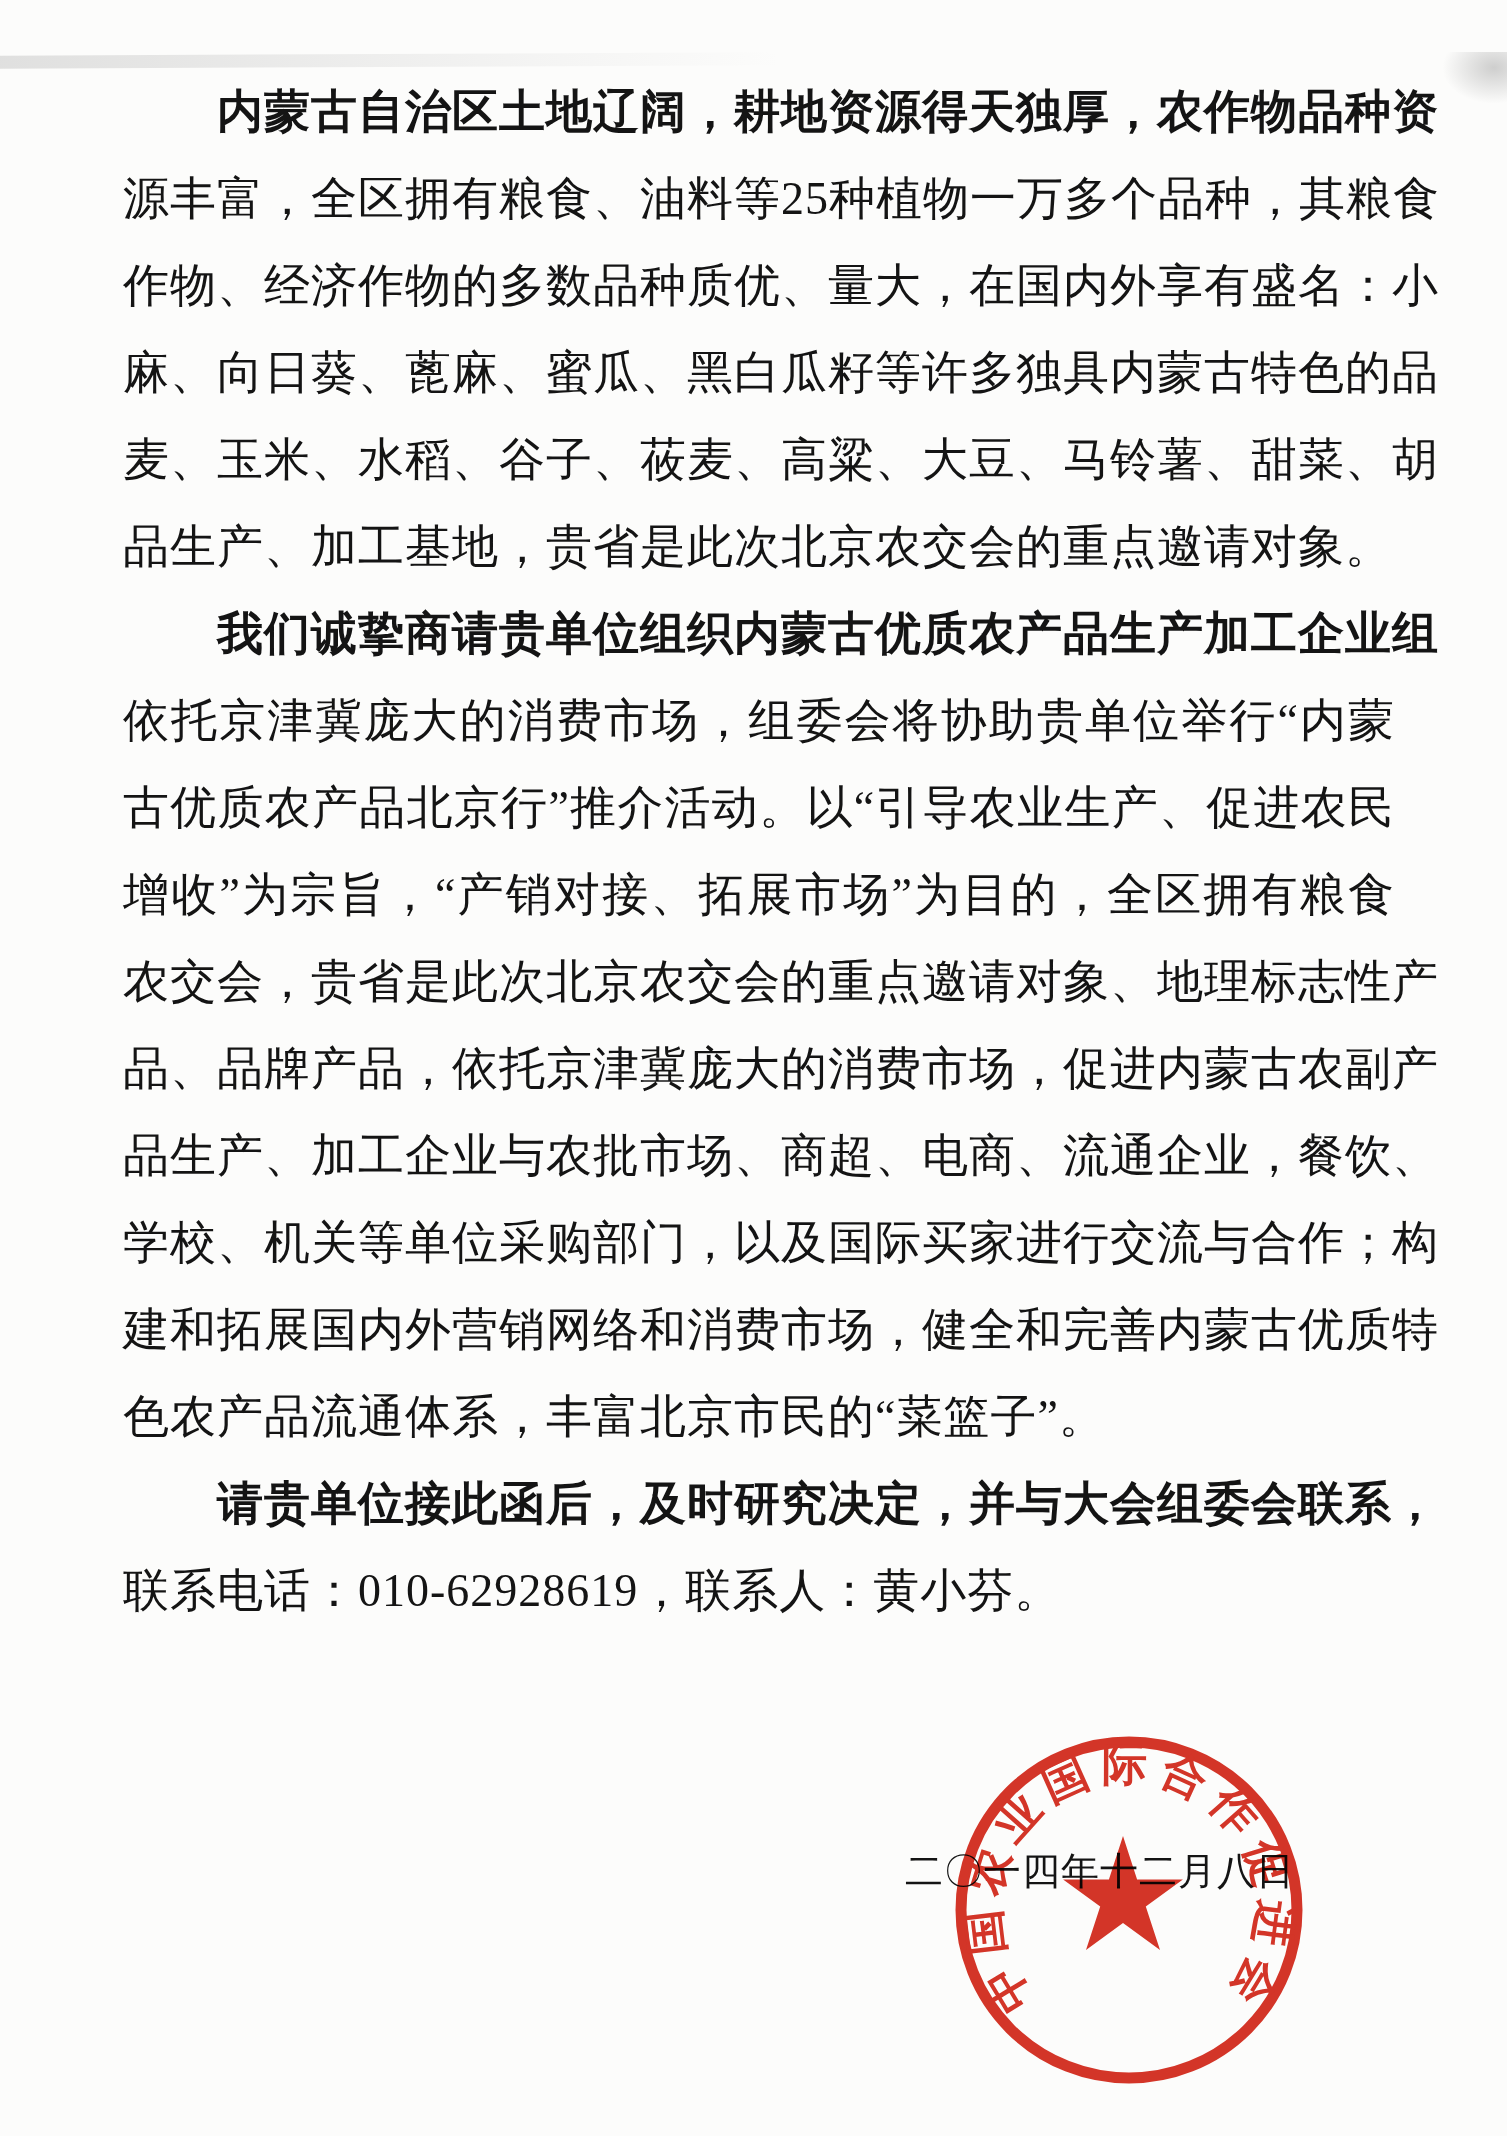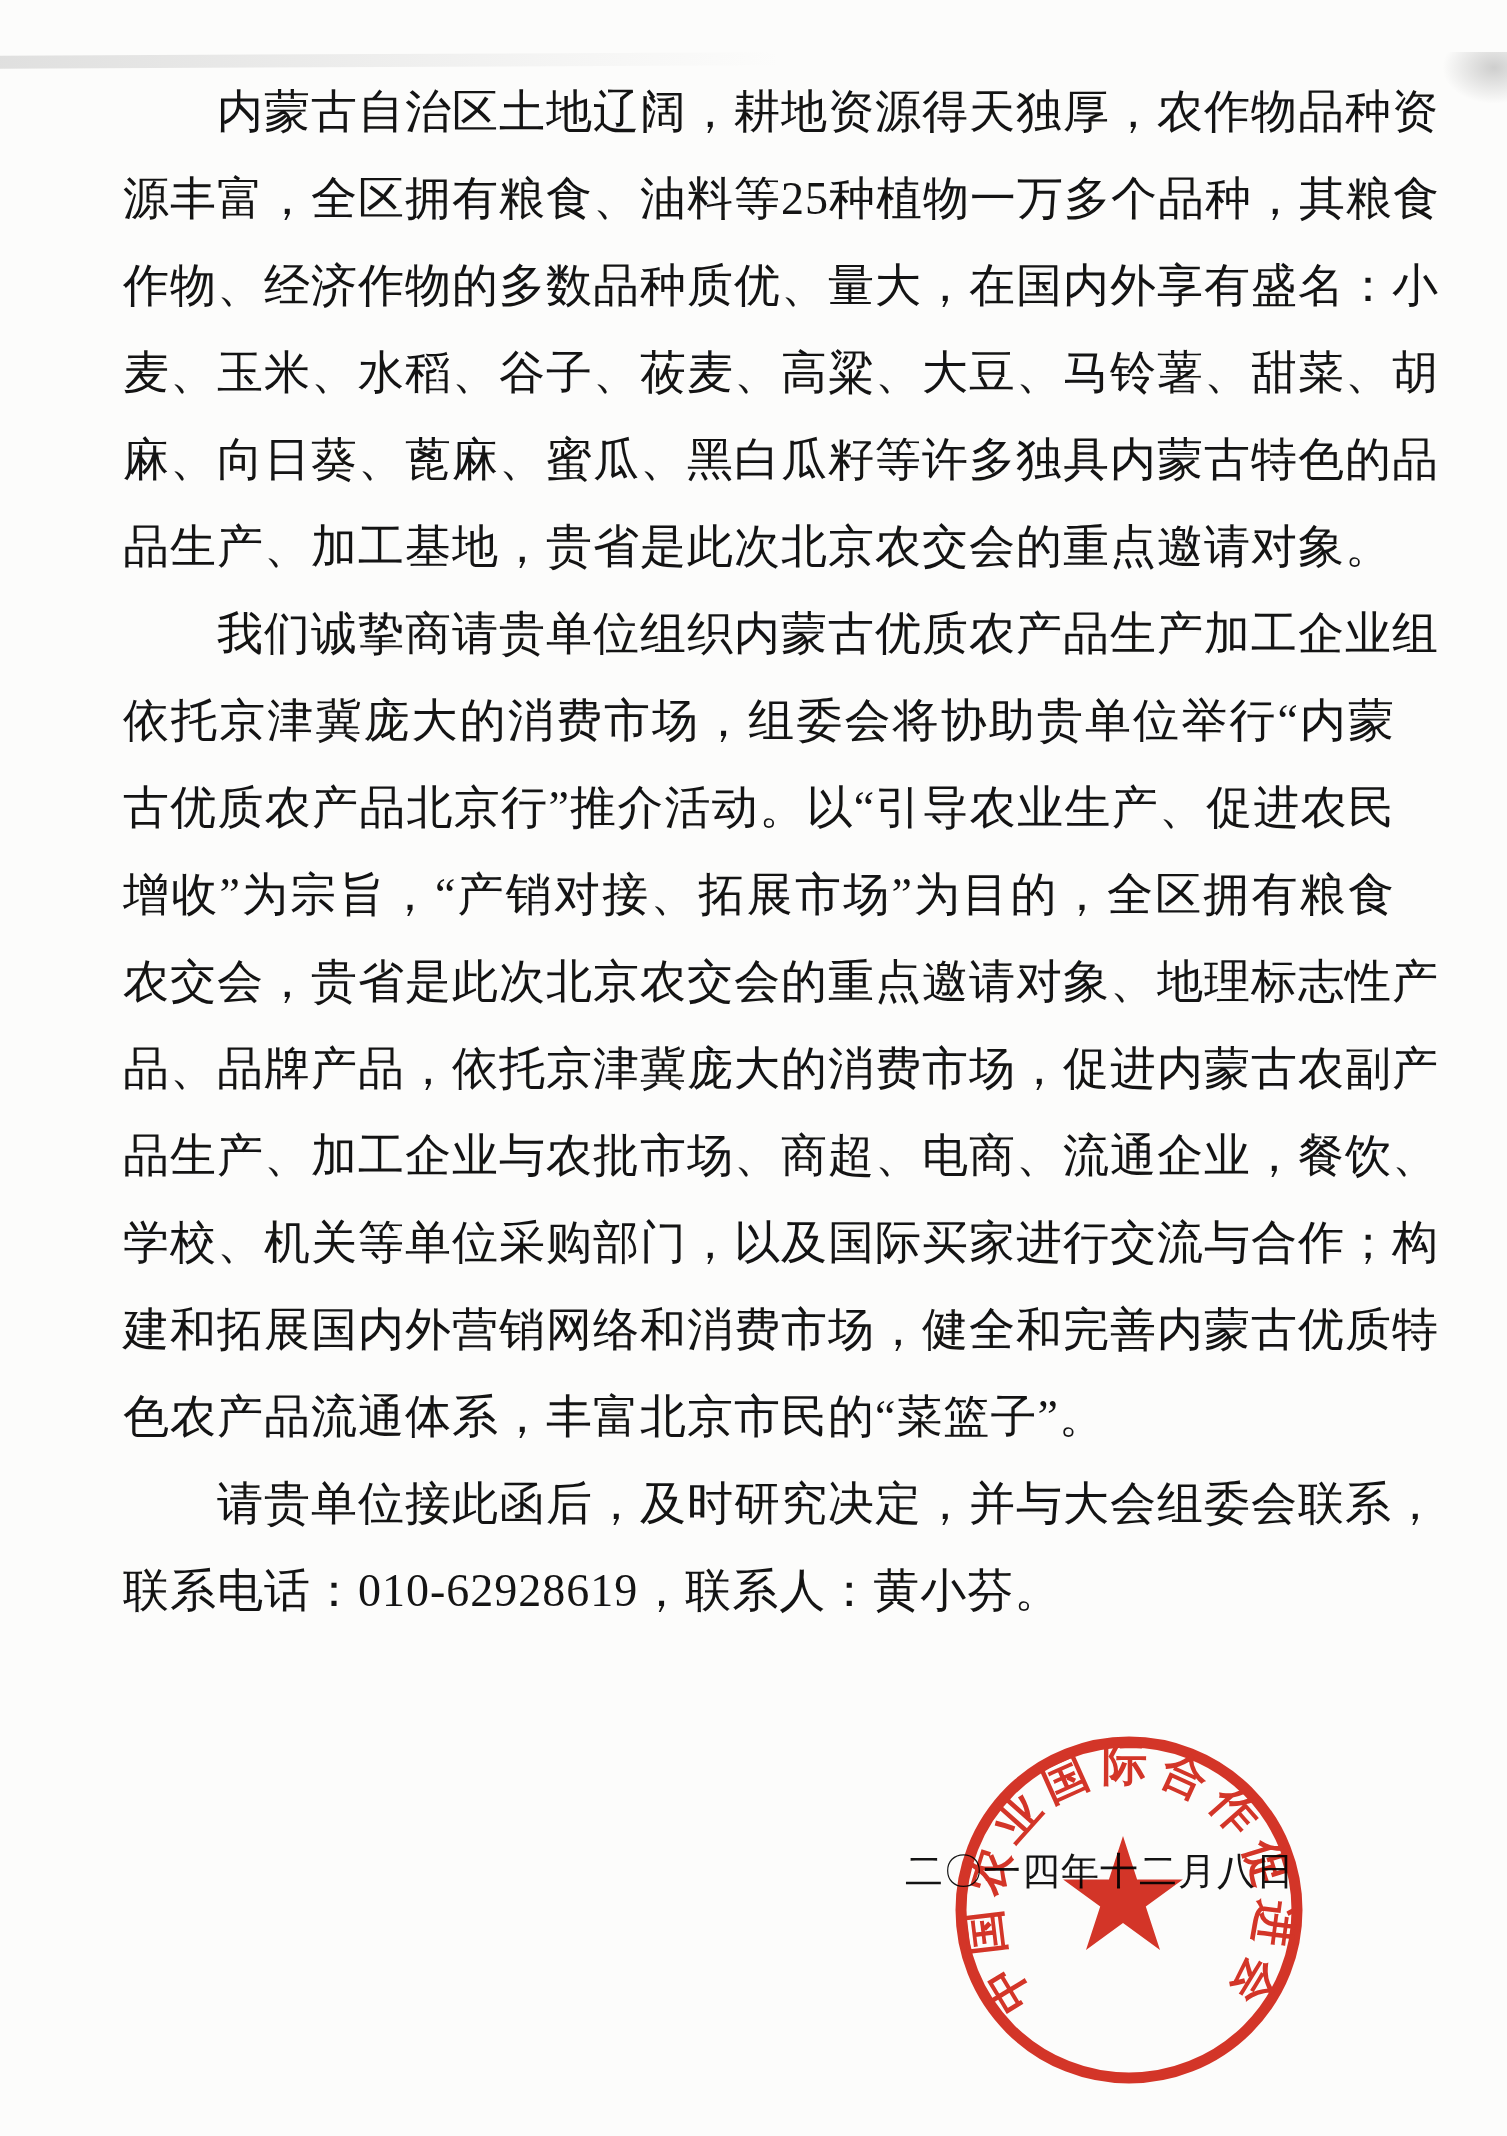--- a/index.html
+++ b/index.html
@@ -19,43 +19,43 @@
     position:absolute;left:123px;top:68px;width:1272px;
     font-size:46px;line-height:87px;letter-spacing:1px;
   }
   .line{
     white-space:nowrap;
     text-align:justify;text-align-last:justify;
     text-justify:inter-ideograph;
     height:87px;
   }
   .line.flush{text-align-last:left;}
-  .line.indent{text-indent:94px;}
+  .line.indent{text-indent:94px;font-weight:bold;}
   .date-line{
     position:absolute;left:905px;top:1846px;
     font-size:38px;letter-spacing:1px;white-space:nowrap;
     z-index:2;
   }
   .seal{
     position:absolute;left:946px;top:1722px;width:368px;height:376px;
     z-index:3;mix-blend-mode:multiply;opacity:.95;
   }
 </style>
 </head>
 <body>
 
 <div class="scan-streak streak-top"></div>
 <div class="scan-streak streak-corner"></div>
 
 <div class="letter">
   <div class="line indent">内蒙古自治区土地辽阔，耕地资源得天独厚，农作物品种资</div>
   <div class="line">源丰富，全区拥有粮食、油料等25种植物一万多个品种，其粮食</div>
   <div class="line">作物、经济作物的多数品种质优、量大，在国内外享有盛名：小</div>
+  <div class="line">麻、向日葵、蓖麻、蜜瓜、黑白瓜籽等许多独具内蒙古特色的品</div>
   <div class="line">麦、玉米、水稻、谷子、莜麦、高粱、大豆、马铃薯、甜菜、胡</div>
-  <div class="line">麻、向日葵、蓖麻、蜜瓜、黑白瓜籽等许多独具内蒙古特色的品</div>
   <div class="line flush">品生产、加工基地，贵省是此次北京农交会的重点邀请对象。</div>
   <div class="line indent">我们诚挚商请贵单位组织内蒙古优质农产品生产加工企业组</div>
   <div class="line">依托京津冀庞大的消费市场，组委会将协助贵单位举行“内蒙</div>
   <div class="line">古优质农产品北京行”推介活动。以“引导农业生产、促进农民</div>
   <div class="line">增收”为宗旨，“产销对接、拓展市场”为目的，全区拥有粮食</div>
   <div class="line">农交会，贵省是此次北京农交会的重点邀请对象、地理标志性产</div>
   <div class="line">品、品牌产品，依托京津冀庞大的消费市场，促进内蒙古农副产</div>
   <div class="line">品生产、加工企业与农批市场、商超、电商、流通企业，餐饮、</div>
   <div class="line">学校、机关等单位采购部门，以及国际买家进行交流与合作；构</div>
   <div class="line">建和拓展国内外营销网络和消费市场，健全和完善内蒙古优质特</div>

